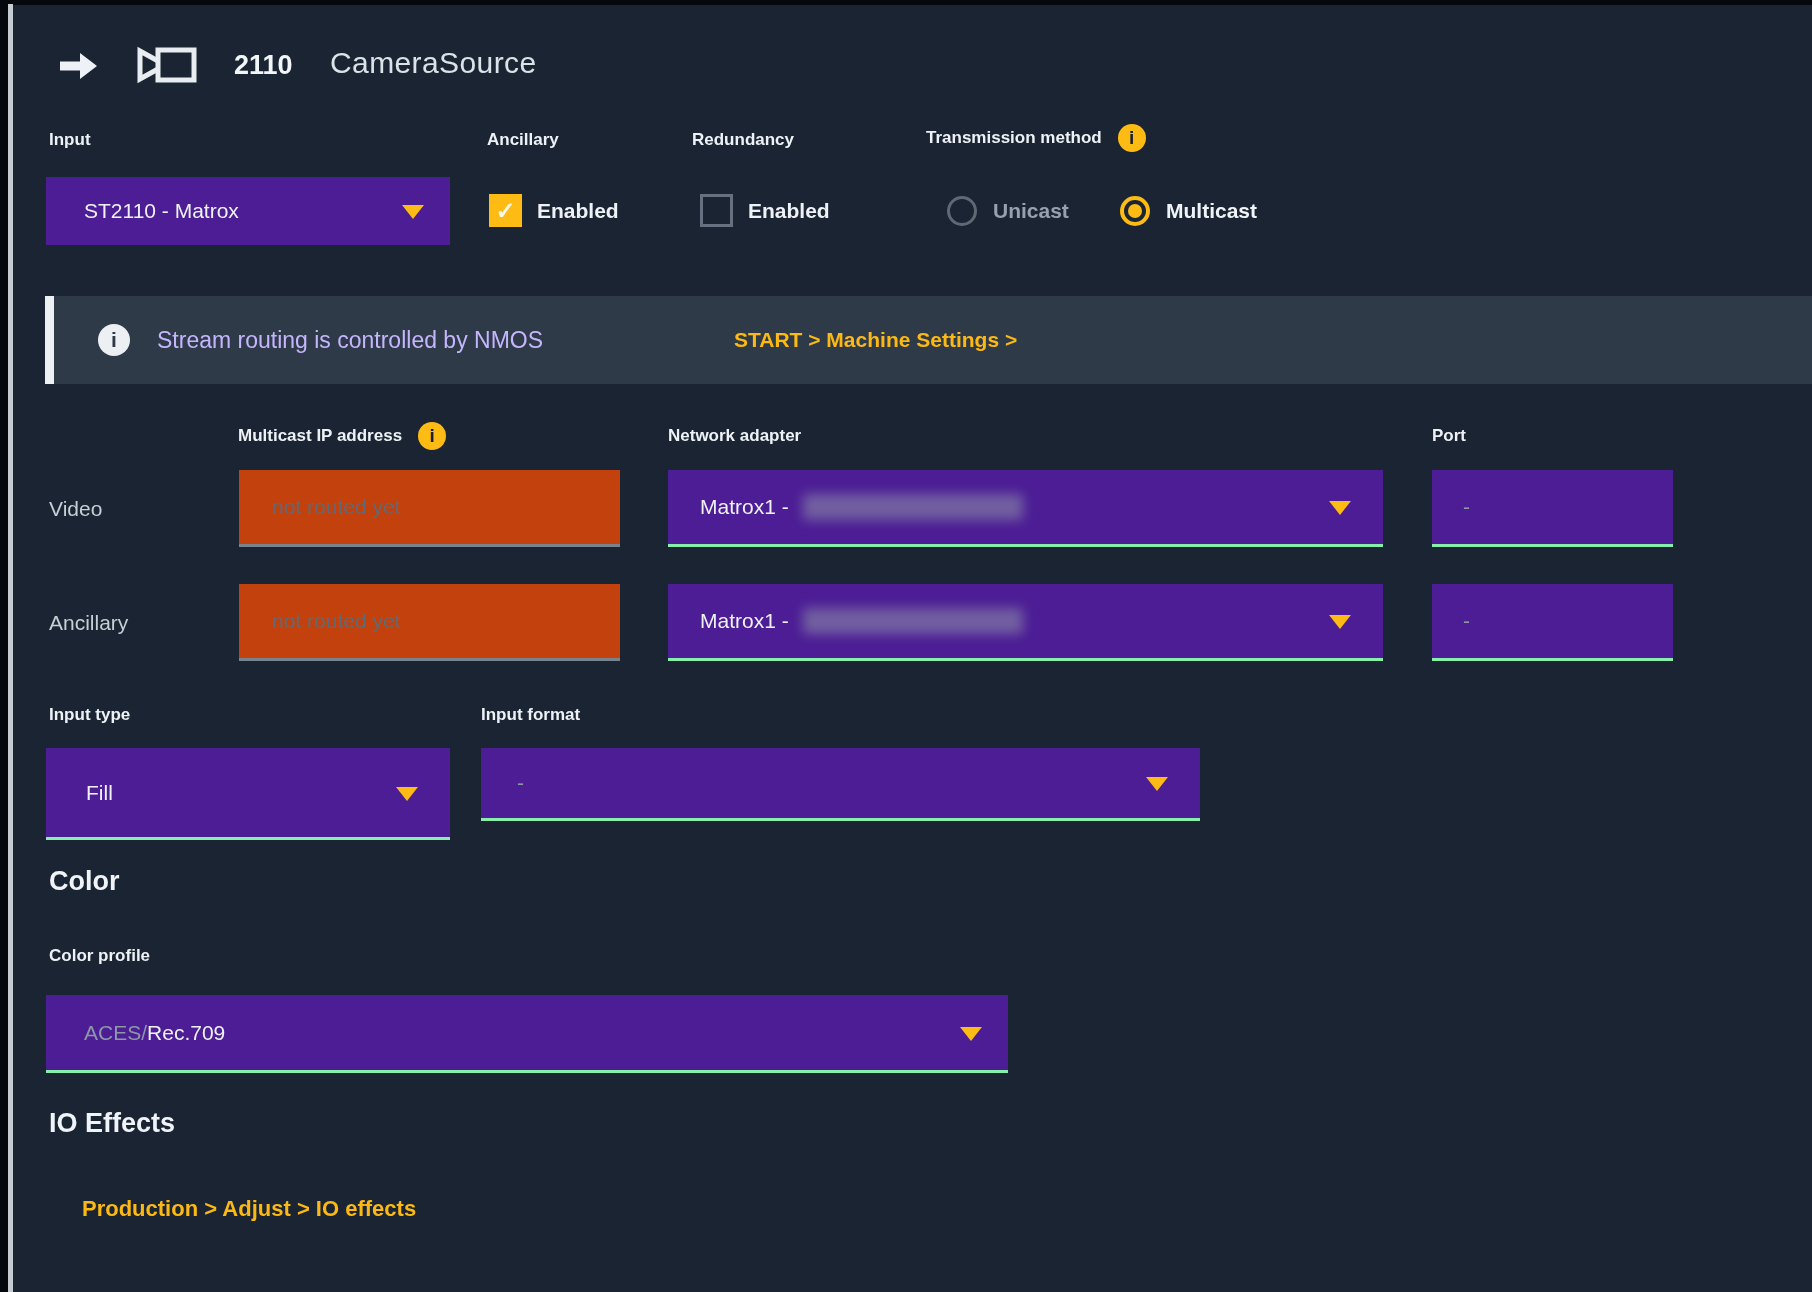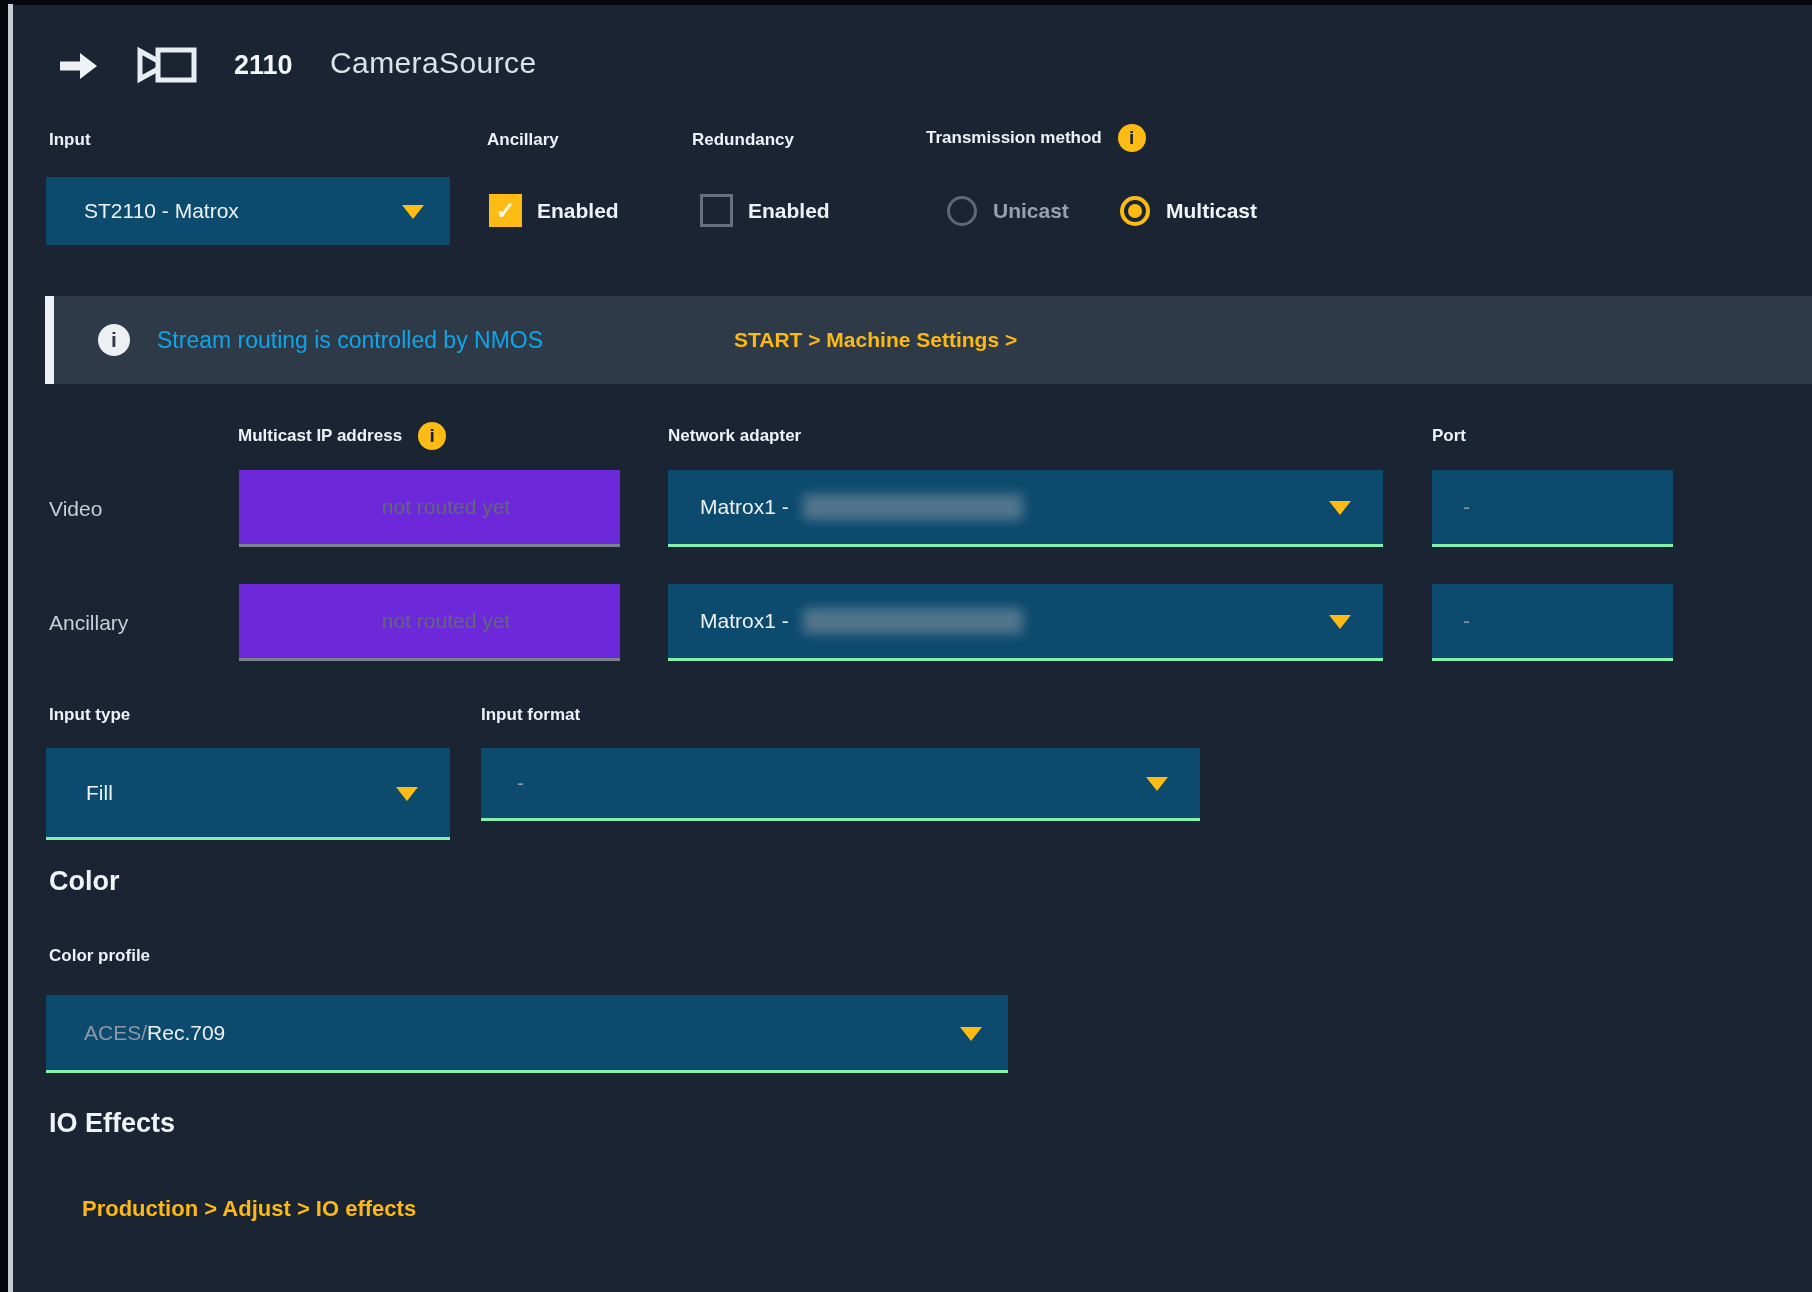--- a/index.html
+++ b/index.html
@@ -17,27 +17,27 @@
   .meta .val{color:#9aa5b1;}
   .meta .val-strong{color:#eef2f6;font-weight:bold;}
   .meta-divider{width:2px;height:30px;background:#cfd6dd;margin:0 12px;}
 
   
   .field-label{font-size:17px;font-weight:bold;color:#eef2f6;}
   .section-heading{font-size:27px;font-weight:bold;color:#f0f4f8;}
   .row-label{font-size:21px;color:#c6ced6;}
 
   
-  .dropdown,.field-box{background:#0c4a6e;display:flex;align-items:center;box-sizing:border-box;}
+  .dropdown,.field-box{background:#4c1d95;display:flex;align-items:center;box-sizing:border-box;}
   .dropdown{cursor:pointer;}
   .underline{border-bottom:3px solid #86efac;}
   .dd-text{font-size:21px;color:#eef2f6;}
   .dd-text.dim{color:#8d98a5;}
   .caret{width:0;height:0;border-left:11px solid transparent;border-right:11px solid transparent;border-top:14px solid #fdbb13;position:absolute;top:50%;margin-top:-6px;}
-  .ip-input{background:#6d28d9;border:none;border-bottom:3px solid #79838e;box-sizing:border-box;font-family:"Liberation Sans",sans-serif;font-size:21px;color:#c6ced6;padding:0 0 0 33px;outline:none;text-align:center;}
+  .ip-input{background:#c2410c;border:none;border-bottom:3px solid #79838e;box-sizing:border-box;font-family:"Liberation Sans",sans-serif;font-size:21px;color:#c6ced6;padding:0 0 0 33px;outline:none;}
   .ip-input::placeholder{color:#5f6a76;}
   .redacted{display:inline-block;width:220px;height:26px;margin-left:14px;border-radius:2px;background:#97a1ac;opacity:.5;filter:blur(6px);}
 
   
   .check-group{display:flex;align-items:center;gap:15px;}
   .checkbox{width:33px;height:33px;box-sizing:border-box;cursor:pointer;display:flex;align-items:center;justify-content:center;}
   .checkbox.checked{background:#fdbb13;}
   .checkbox.checked::after{content:"\2713";color:#fbf6e8;font-size:24px;font-weight:bold;}
   .checkbox.unchecked{background:transparent;border:3px solid #667080;}
   .check-label{font-size:21px;font-weight:bold;color:#eef2f6;}
@@ -53,21 +53,21 @@
   .radio-label.lit{color:#f0f4f7;}
 
   
   .info{border-radius:50%;display:flex;align-items:center;justify-content:center;font-weight:bold;cursor:pointer;}
   .info.yellow{width:28px;height:28px;background:#fdbb13;color:#16202e;font-size:19px;}
   .info.white{width:32px;height:32px;background:#edf0f3;color:#2f3a48;font-size:21px;cursor:default;}
 
   
   .banner{position:absolute;left:45px;right:0;top:296px;height:88px;background:#2f3a48;display:flex;align-items:center;}
   .banner-bar{position:absolute;left:0;top:0;bottom:0;width:9px;background:#eef1f4;}
-  .banner-msg{font-size:23px;color:#0ea5e9;}
+  .banner-msg{font-size:23px;color:#c4b5fd;}
   .link{color:#fdb913;font-weight:bold;cursor:pointer;white-space:nowrap;}
 </style>
 </head>
 <body>
 
 <div class="page">
   <div class="edge-line"></div>
   <div class="content-bg"></div>
 
   <div class="abs" style="left:60px;top:52px;width:38px;height:28px;">

